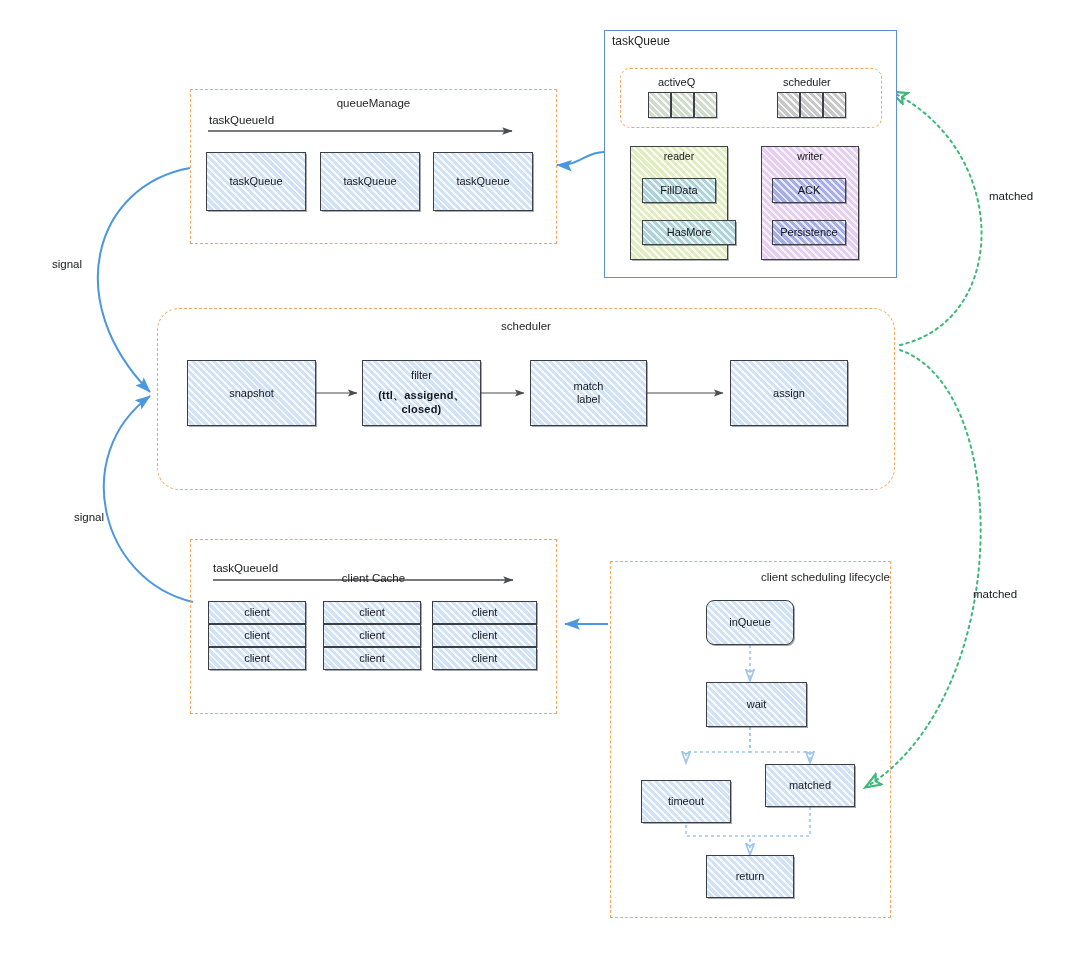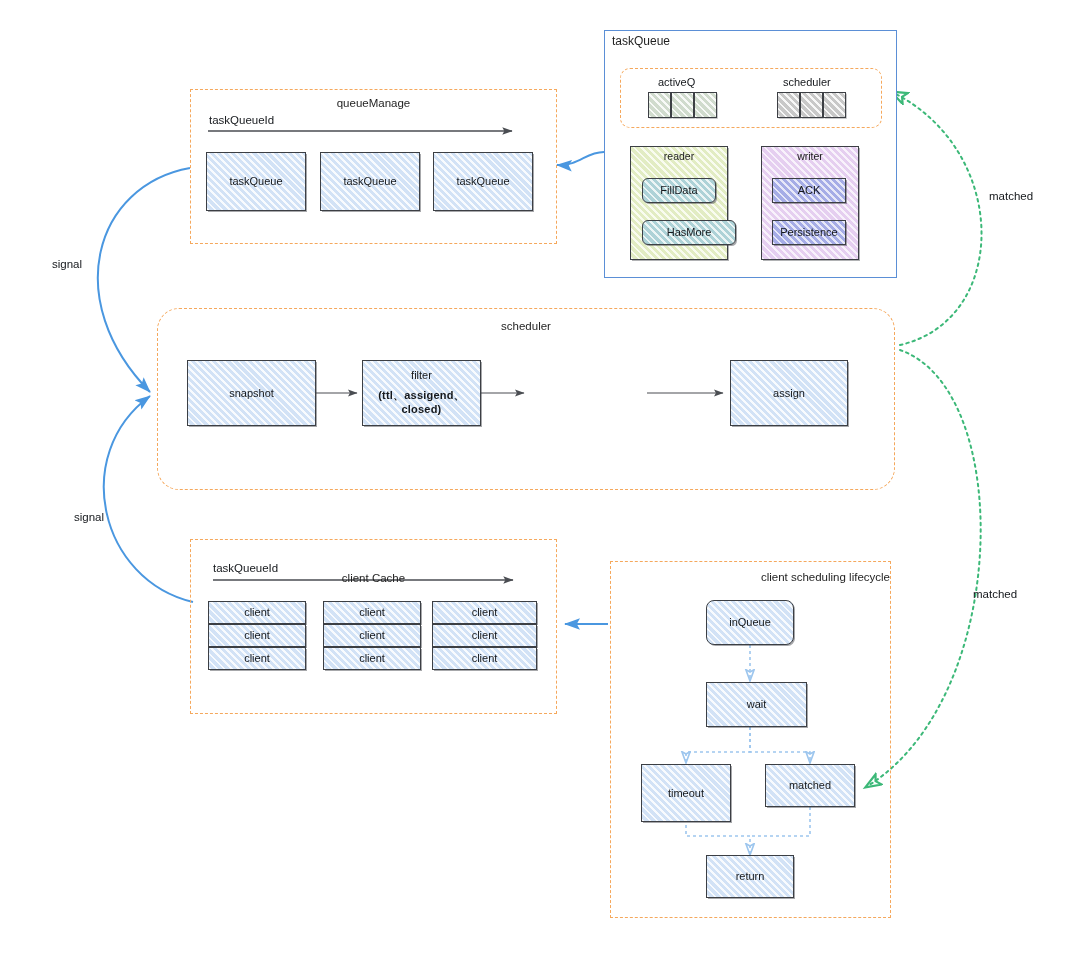--- a/index.html
+++ b/index.html
@@ -53,21 +53,20 @@
   }
   .node.greengray{
     background-color:#e9efe6;
     background-image:repeating-linear-gradient(45deg,
        rgba(255,255,255,0.7) 0 2px, rgba(178,195,175,0.45) 2px 5px);
   }
   .node.teal{
     background-color:#cfe6e6;
     background-image:repeating-linear-gradient(45deg,
        rgba(255,255,255,0.6) 0 2px, rgba(140,190,200,0.5) 2px 5px);
-    border-radius:6px;
   }
   .node.blueviolet{
     background-color:#c9cdf0;
     background-image:repeating-linear-gradient(45deg,
        rgba(255,255,255,0.55) 0 2px, rgba(130,140,220,0.5) 2px 5px);
   }
   .panel{
     position:absolute;box-sizing:border-box;
     border:1.4px solid #3c3f44;
     box-shadow:1.5px 1.5px 0 -0.5px rgba(60,63,68,0.4);
@@ -214,20 +213,24 @@
     <div class="group-title" style="top:11px;">scheduler</div>
   </div>
 
   <div class="node" style="left:187px;top:360px;width:129px;height:66px;">
     <span class="t1">snapshot</span>
   </div>
   <div class="node" style="left:362px;top:360px;width:119px;height:66px;">
     <span class="t1">filter</span>
     <span class="sub">(ttl、assigend、closed)</span>
   </div>
+  <div class="node" style="left:530px;top:360px;width:117px;height:66px;">
+    <span class="t1" style="white-space:pre-line;">match
+label</span>
+  </div>
   <div class="node" style="left:730px;top:360px;width:118px;height:66px;">
     <span class="t1">assign</span>
   </div>
 
   <div class="group" style="left:190px;top:539px;width:367px;height:175px;">
     <div class="group-title" style="top:7px;margin-top:25px;">client Cache</div>
   </div>
   <div class="axis-label" style="left:213px;top:562px;">taskQueueId</div>
 
   <div class="node" style="left:208px;top:601px;width:98px;height:23px;">
@@ -263,21 +266,21 @@
   <div class="group" style="left:610px;top:561px;width:281px;height:357px;">
     <div class="group-title left" style="top:9px;left:15px;">client scheduling lifecycle</div>
   </div>
 
   <div class="node" style="left:706px;top:600px;width:88px;height:45px;border-radius:8px;">
     <span class="t1">inQueue</span>
   </div>
   <div class="node" style="left:706px;top:682px;width:101px;height:45px;">
     <span class="t1">wait</span>
   </div>
-  <div class="node" style="left:641px;top:764px;width:90px;height:58px;">
+  <div class="node" style="left:641px;top:780px;width:90px;height:43px;">
     <span class="t1">timeout</span>
   </div>
   <div class="node" style="left:765px;top:764px;width:90px;height:43px;">
     <span class="t1">matched</span>
   </div>
   <div class="node" style="left:706px;top:855px;width:88px;height:43px;">
     <span class="t1">return</span>
   </div>
 
   <div class="edge-label" style="left:52px;top:258px;">signal</div>

